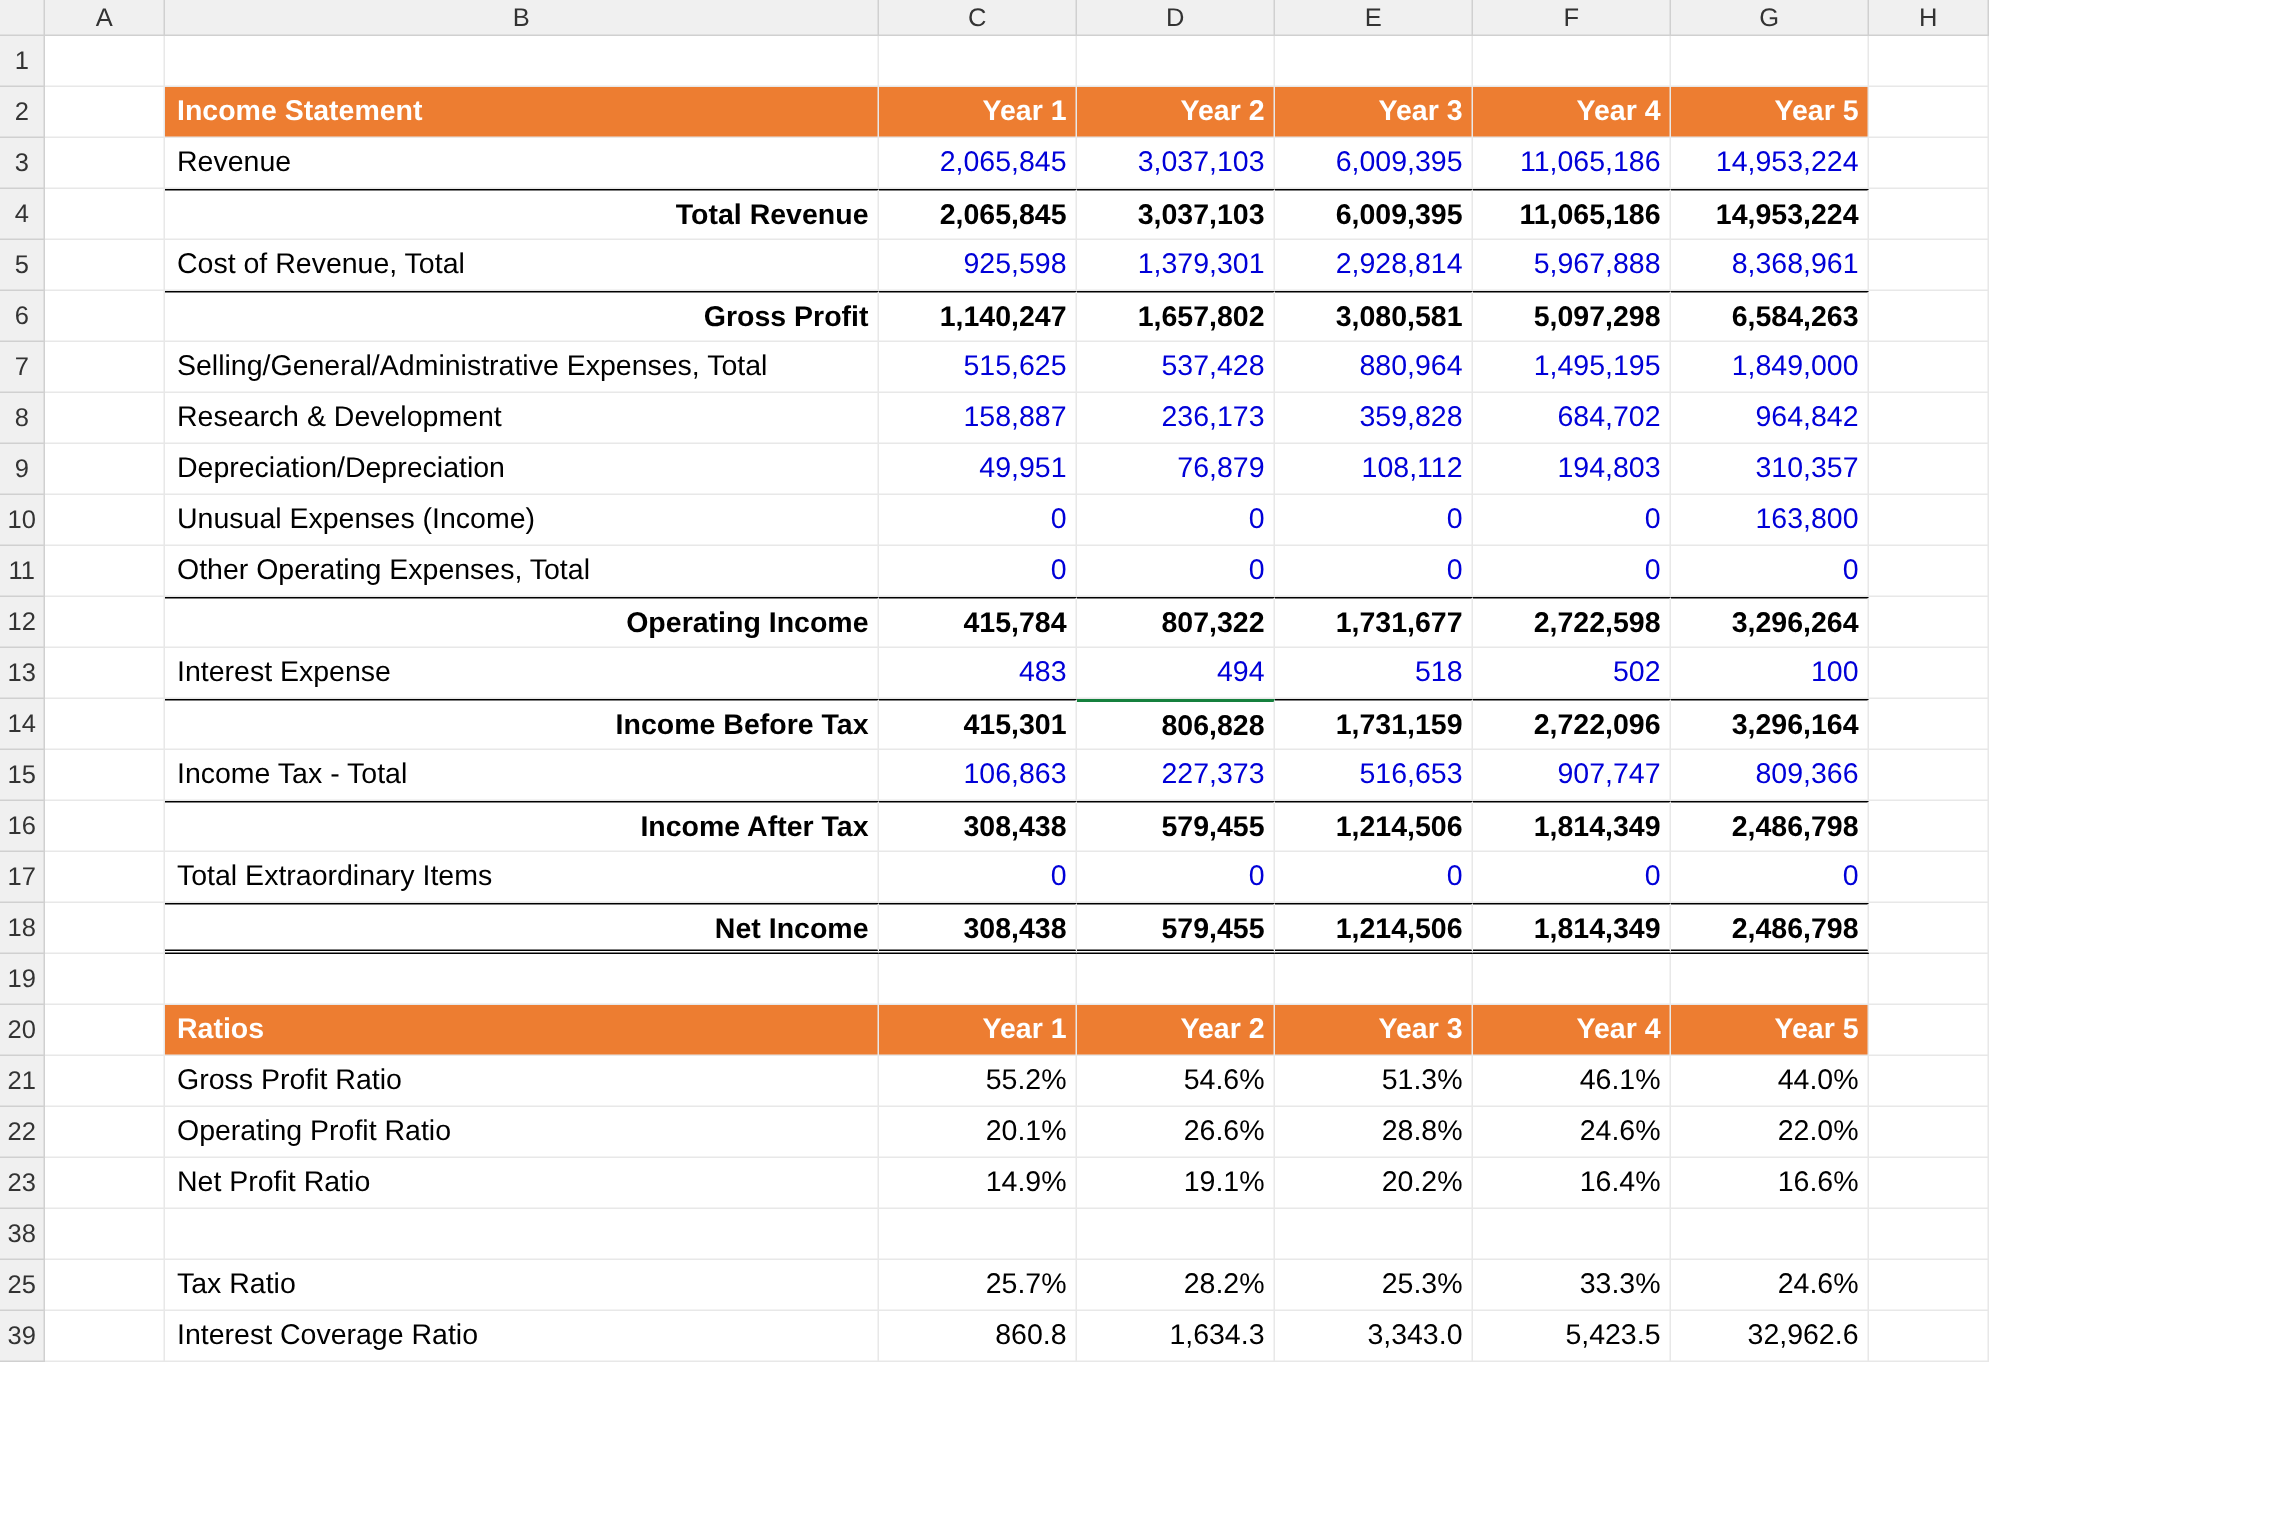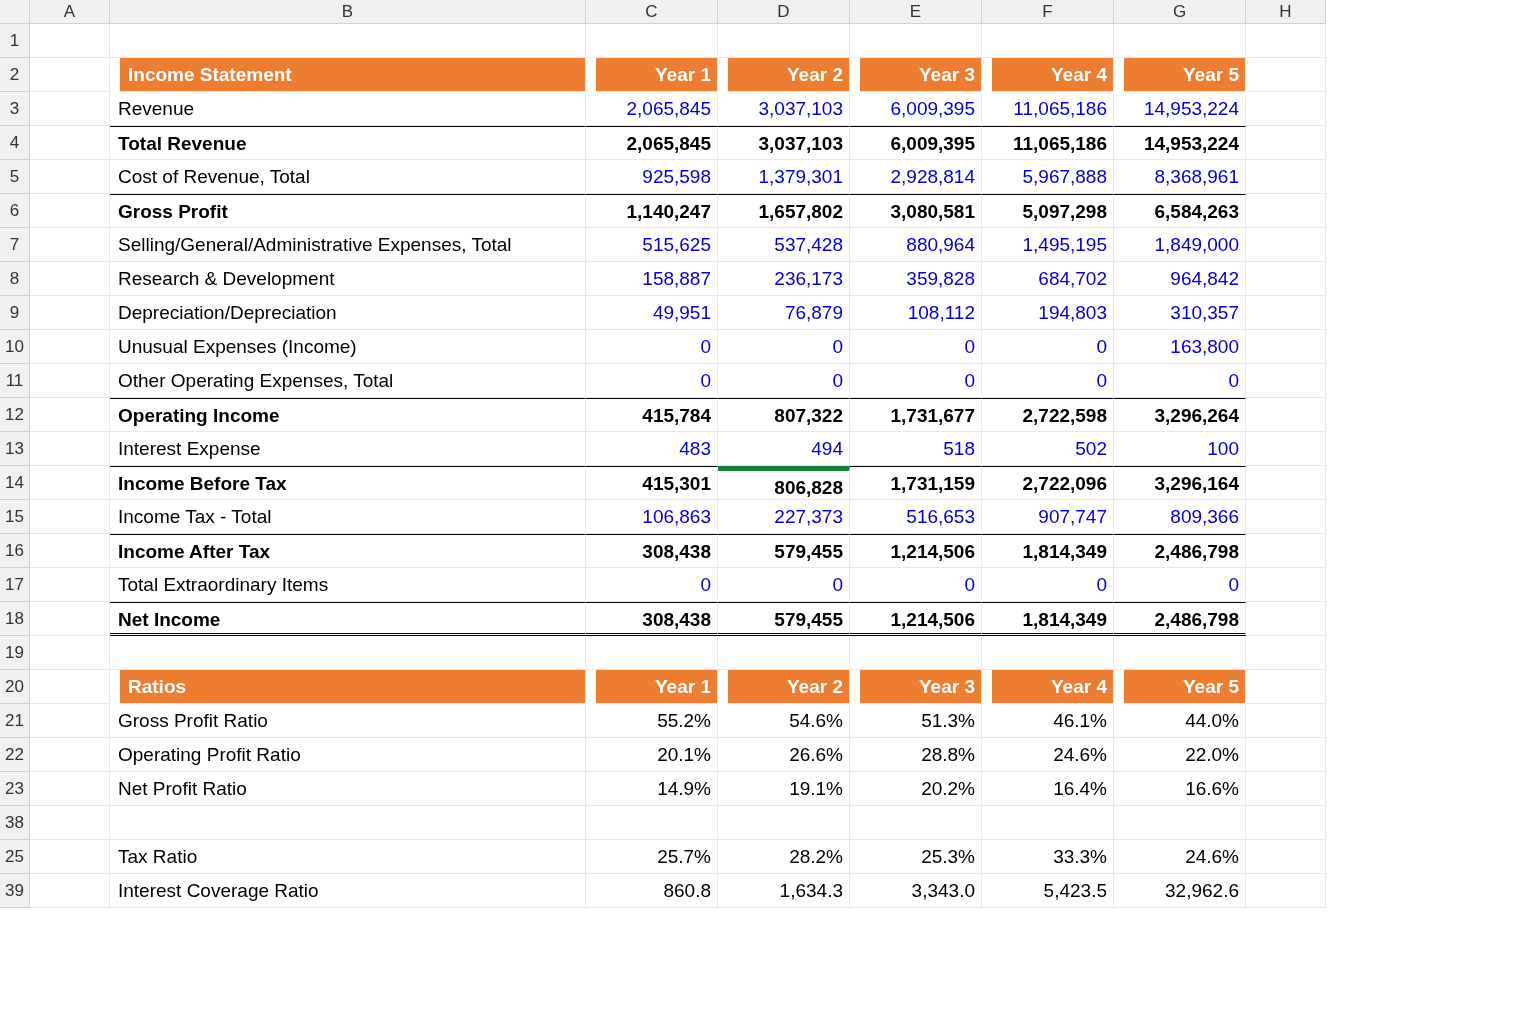--- a/index.html
+++ b/index.html
@@ -46,26 +46,25 @@
     padding: 0 6px;
     height: 34px;
     line-height: 34px;
     overflow: hidden;
     white-space: nowrap;
   }
   .cell.num { text-align: right; }
   .cell.txt { text-align: left; padding-left: 8px; }
   .cell.empty { }
   .cell.blue { color: #0000d8; }
-  .cell.bold { font-weight: 700; color: #000; }
+  .cell.bold { font-weight: 700; color: #000; text-align: right; }
   .hdr-orange {
     background: #ed7d31;
     color: #fff;
     font-weight: 700;
-    margin-left: 10px;
   }
 </style>
 </head>
 <body>
 
 <div class="sheet">
 
   <div class="colhdr first"></div>
   <div class="colhdr">A</div>
   <div class="colhdr">B</div>
@@ -203,21 +202,21 @@
   <div class="cell num blue">494</div>
   <div class="cell num blue">518</div>
   <div class="cell num blue">502</div>
   <div class="cell num blue">100</div>
   <div class="cell empty"></div>
 
   <div class="rowhdr">14</div>
   <div class="cell empty"></div>
   <div class="cell txt bold" style="border-top:1px solid #000">Income Before Tax</div>
   <div class="cell num bold" style="border-top:1px solid #000">415,301</div>
-  <div class="cell num bold" style="border-top:5px solid #15803d">806,828</div>
+  <div class="cell num bold" style="border-top:2px solid #15803d">806,828</div>
   <div class="cell num bold" style="border-top:1px solid #000">1,731,159</div>
   <div class="cell num bold" style="border-top:1px solid #000">2,722,096</div>
   <div class="cell num bold" style="border-top:1px solid #000">3,296,164</div>
   <div class="cell empty"></div>
 
   <div class="rowhdr">15</div>
   <div class="cell empty"></div>
   <div class="cell txt">Income Tax - Total</div>
   <div class="cell num blue">106,863</div>
   <div class="cell num blue">227,373</div>

